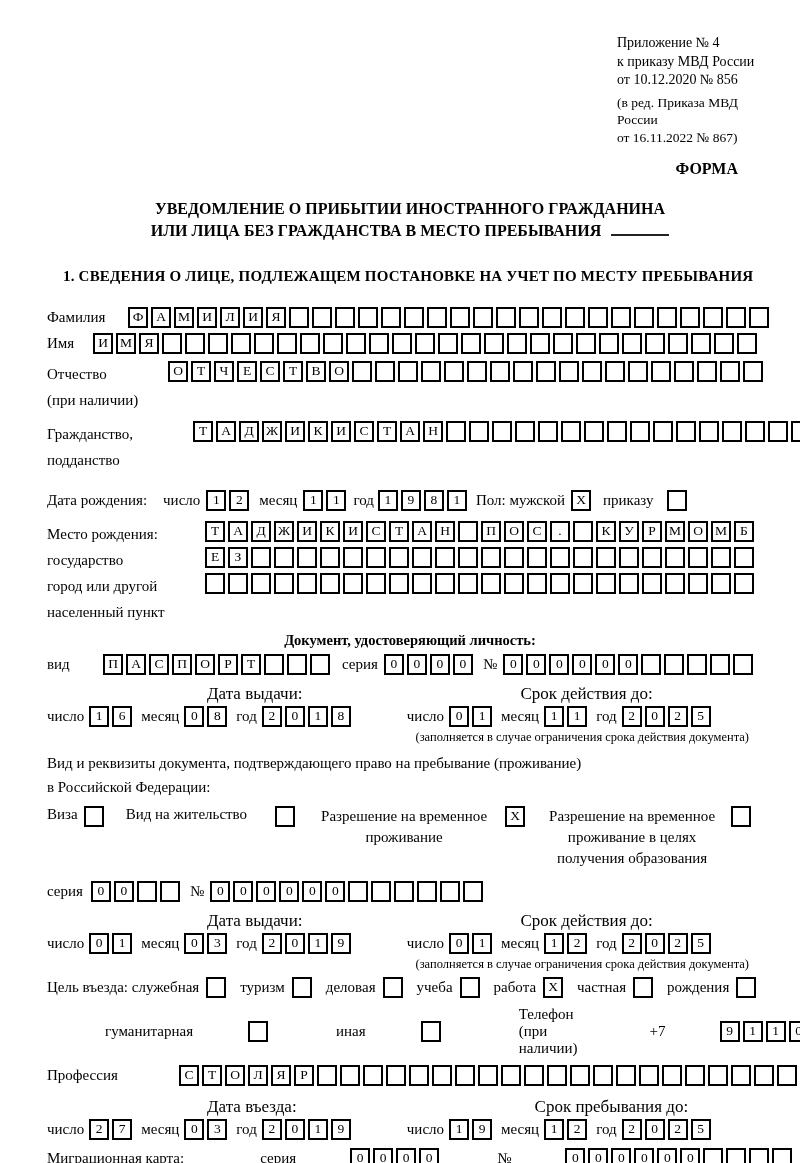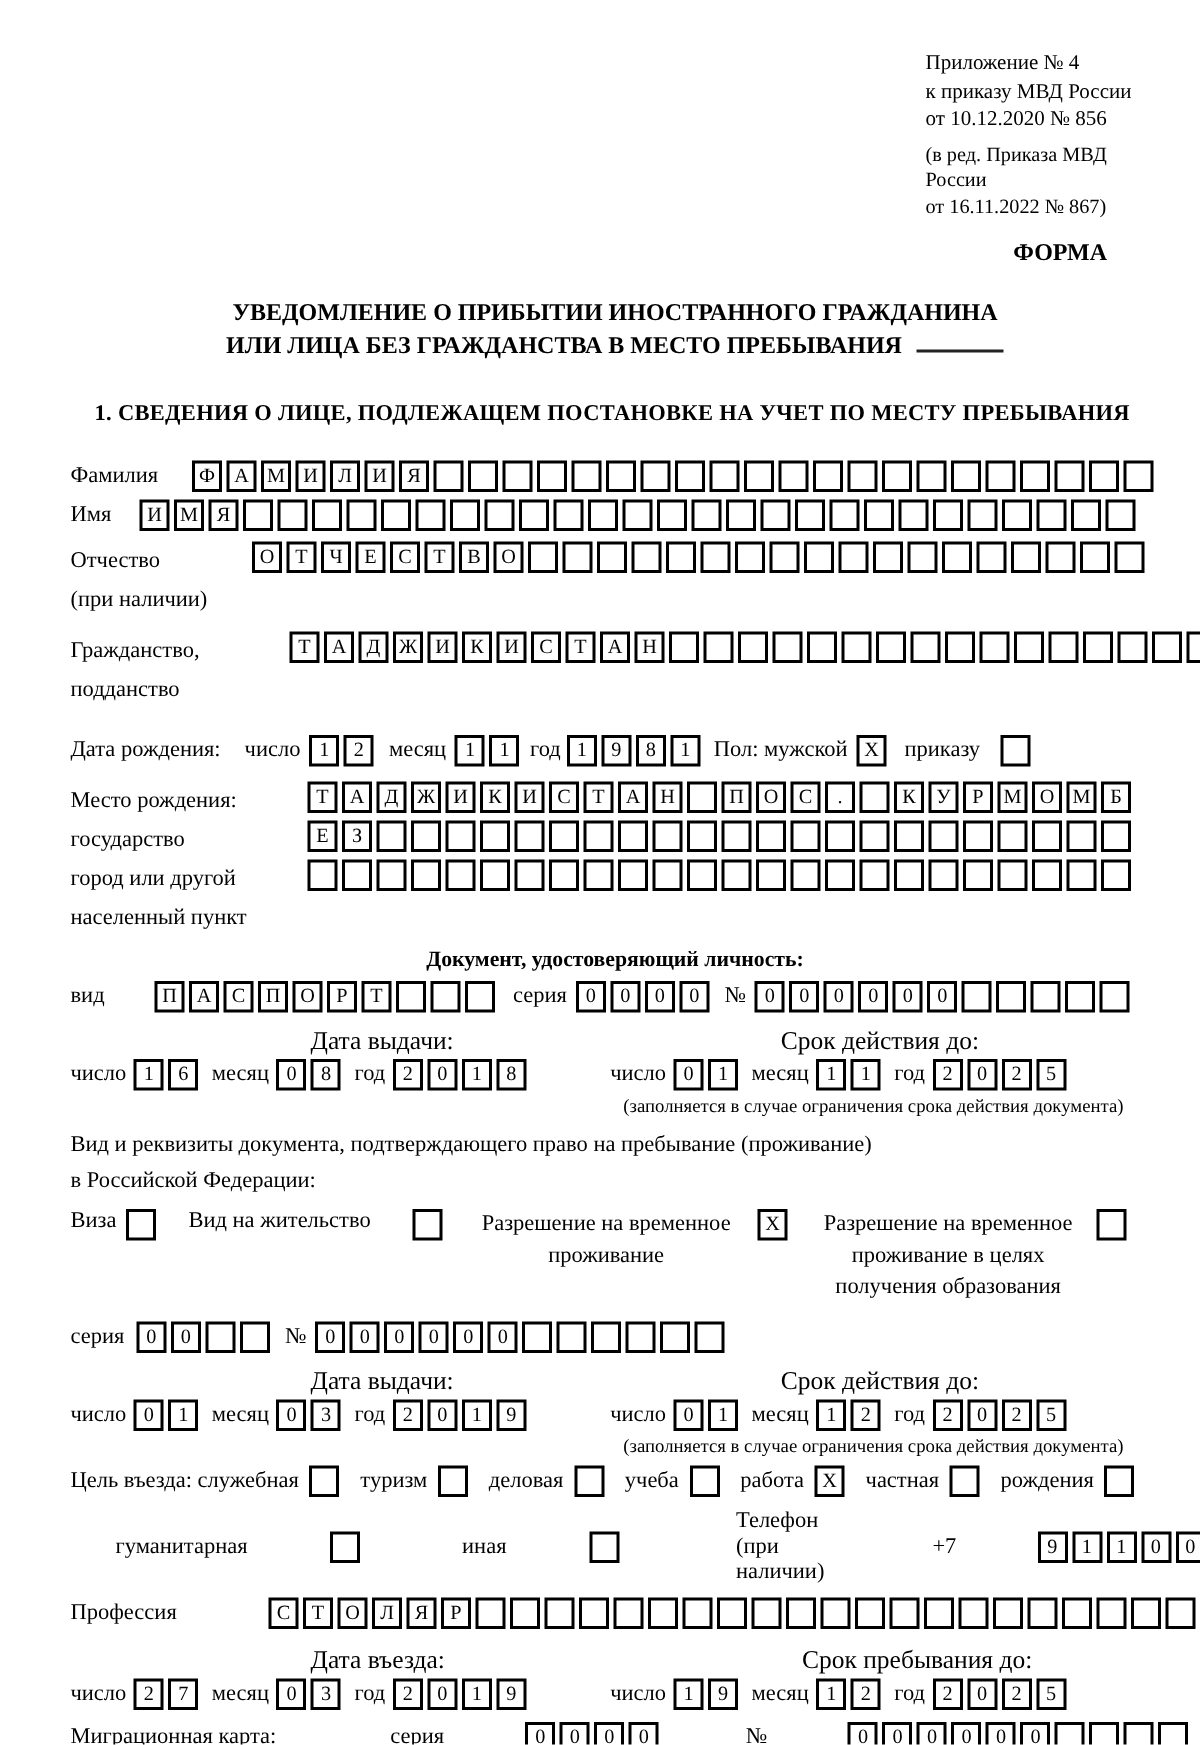--- a/index.html
+++ b/index.html
@@ -55,21 +55,21 @@
   .date-group { display:flex; align-items:center; }
   .date-group .lbl { margin-right:5px; }
   .date-group .gap { margin-left:9px; }
   .note { font-size:12.5px; text-align:right; margin-right:24px; margin-top:3px; }
 
   .rp-row { display:flex; align-items:flex-start; margin-top:10px; }
   .center-lbl { text-align:center; white-space:pre-line; line-height:21px; }
 
   .purpose-lbl { margin-right:7px; }
   .ml14 { margin-left:14px; } .ml20 { margin-left:20px; } .ml24 { margin-left:24px; }
-  .ml30 { margin-left:30px; } .ml58 { margin-left:30px; } .ml6 { margin-left:6px; }
+  .ml30 { margin-left:30px; } .ml58 { margin-left:58px; } .ml6 { margin-left:6px; }
 </style>
 </head>
 <body>
 
 <div class="page">
 
   <div class="appendix prelines">Приложение № 4
 к приказу МВД России
 от 10.12.2020 № 856</div>
   <div class="edition prelines">(в ред. Приказа МВД России

